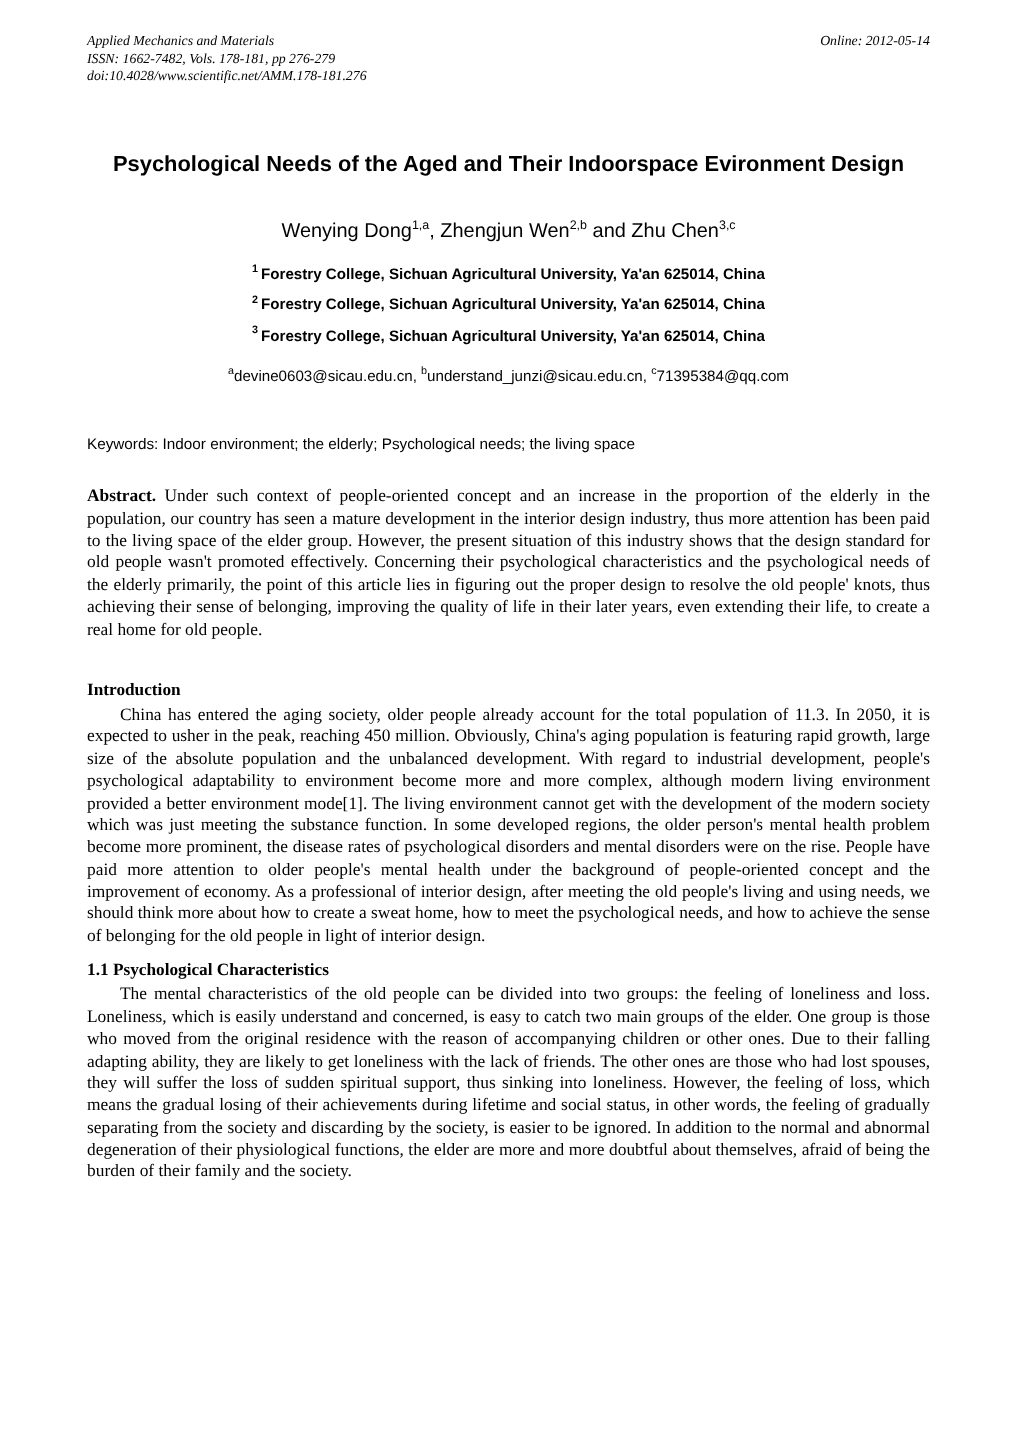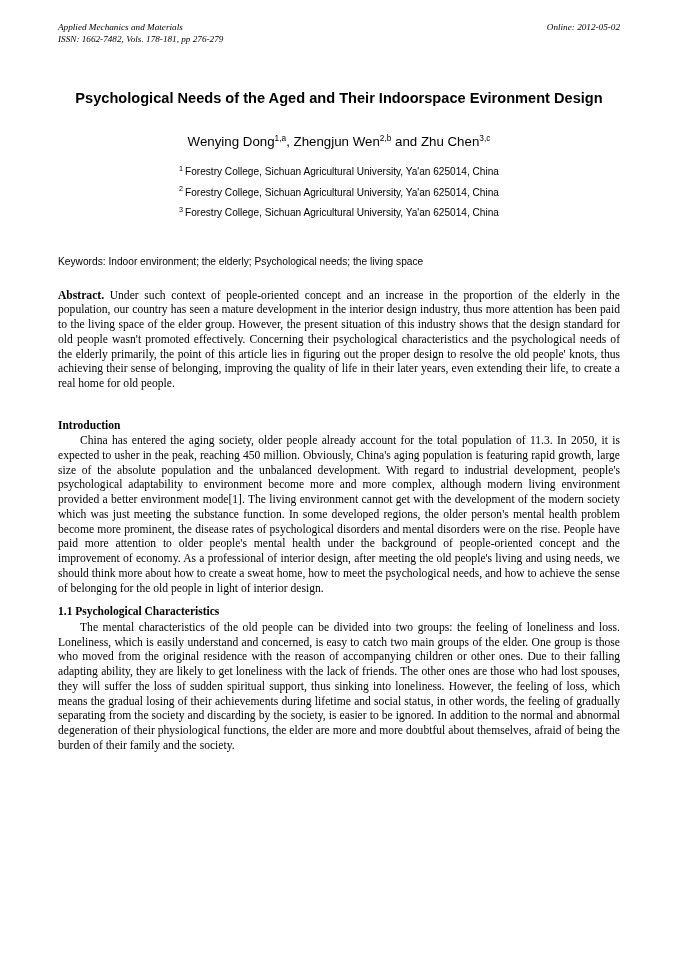--- a/index.html
+++ b/index.html
@@ -78,20 +78,21 @@
   .affiliations {
     margin-top: 11px;
     text-align: center;
     font-family: "Liberation Sans", "DejaVu Sans", sans-serif;
     font-size: 10.1px;
     line-height: 20.5px;
   }
   .affiliations .aff-line {
     display: block;
     white-space: nowrap;
+    font-weight: bold;
   }
   .affiliations sup {
     font-size: 7.2px;
     vertical-align: super;
     line-height: 0;
     padding-right: 2px;
   }
   .emails {
     margin-top: 10px;
     text-align: center;
@@ -159,36 +160,38 @@
 </style>
 </head>
 <body>
 
 <div class="page">
 
   <div class="journal-header">
     <div class="meta-left">
       <span>Applied Mechanics and Materials</span>
       <span>ISSN: 1662-7482, Vols. 178-181, pp 276-279</span>
+      <span>doi:10.4028/www.scientific.net/AMM.178-181.276</span>
     </div>
-    <div class="meta-right">Online: 2012-05-02</div>
+    <div class="meta-right">Online: 2012-05-14</div>
   </div>
 
   <div class="doc-title">Psychological Needs of the Aged and Their Indoorspace Evironment Design</div>
 
   <div class="authors">
     <span>Wenying Dong</span><sup>1,a</sup><span>, </span><span>Zhengjun Wen</span><sup>2,b</sup><span> and </span><span>Zhu Chen</span><sup>3,c</sup>
   </div>
 
   <div class="affiliations">
     <span class="aff-line"><sup>1</sup><span>Forestry College, Sichuan Agricultural University, Ya'an 625014, China</span></span>
     <span class="aff-line"><sup>2</sup><span>Forestry College, Sichuan Agricultural University, Ya'an 625014, China</span></span>
     <span class="aff-line"><sup>3</sup><span>Forestry College, Sichuan Agricultural University, Ya'an 625014, China</span></span>
   </div>
 
+  <div class="emails"><sup>a</sup><a href="#" style="color:#000;text-decoration:none;">devine0603@sicau.edu.cn</a><span>, </span><sup>b</sup><a href="#" style="color:#000;text-decoration:none;">understand_junzi@sicau.edu.cn</a><span>, </span><sup>c</sup><a href="#" style="color:#000;text-decoration:none;">71395384@qq.com</a></div>
 
   <div class="keywords"><span class="kw-label">Keywords:</span><span> Indoor environment; the elderly; Psychological needs; the living space</span></div>
 
   <div class="abstract"><span class="ab-label">Abstract.</span><span> Under such context of people-oriented concept and an increase in the proportion of the elderly in the population, our country has seen a mature development in the interior design industry, thus more attention has been paid to the living space of the elder group. However, the present situation of this industry shows that the design standard for old people wasn't promoted effectively. Concerning their psychological characteristics and the psychological needs of the elderly primarily, the point of this article lies in figuring out the proper design to resolve the old people' knots, thus achieving their sense of belonging, improving the quality of life in their later years, even extending their life, to create a real home for old people.</span></div>
 
   <div class="spacer-intro"></div>
 
   <div class="section-heading">Introduction</div>
   <div class="body-para after-heading">China has entered the aging society, older people already account for the total population of 11.3. In 2050, it is expected to usher in the peak, reaching 450 million. Obviously, China's aging population is featuring rapid growth, large size of the absolute population and the unbalanced development. With regard to industrial development, people's psychological adaptability to environment become more and more complex, although modern living environment provided a better environment mode[1]. The living environment cannot get with the development of the modern society which was just meeting the substance function. In some developed regions, the older person's mental health problem become more prominent, the disease rates of psychological disorders and mental disorders were on the rise. People have paid more attention to older people's mental health under the background of people-oriented concept and the improvement of economy. As a professional of interior design, after meeting the old people's living and using needs, we should think more about how to create a sweat home, how to meet the psychological needs, and how to achieve the sense of belonging for the old people in light of interior design.</div>
 

